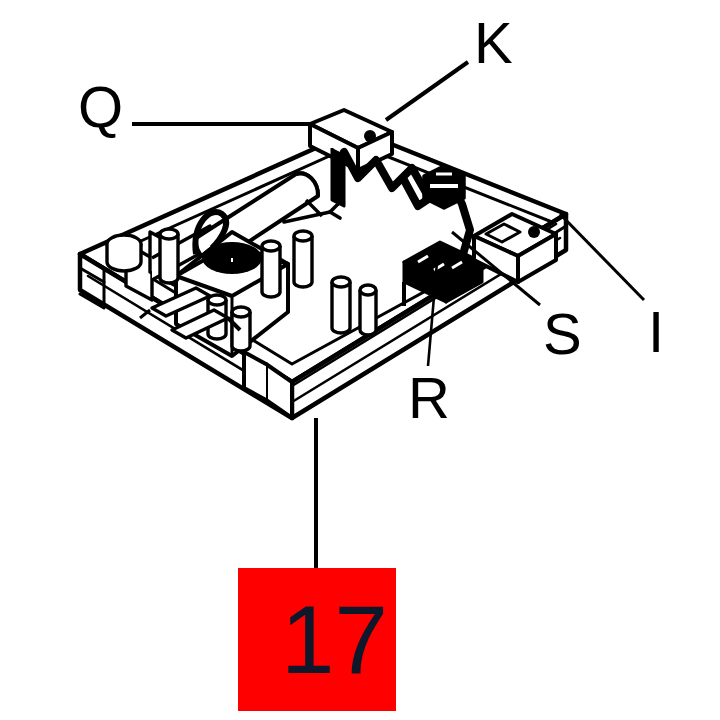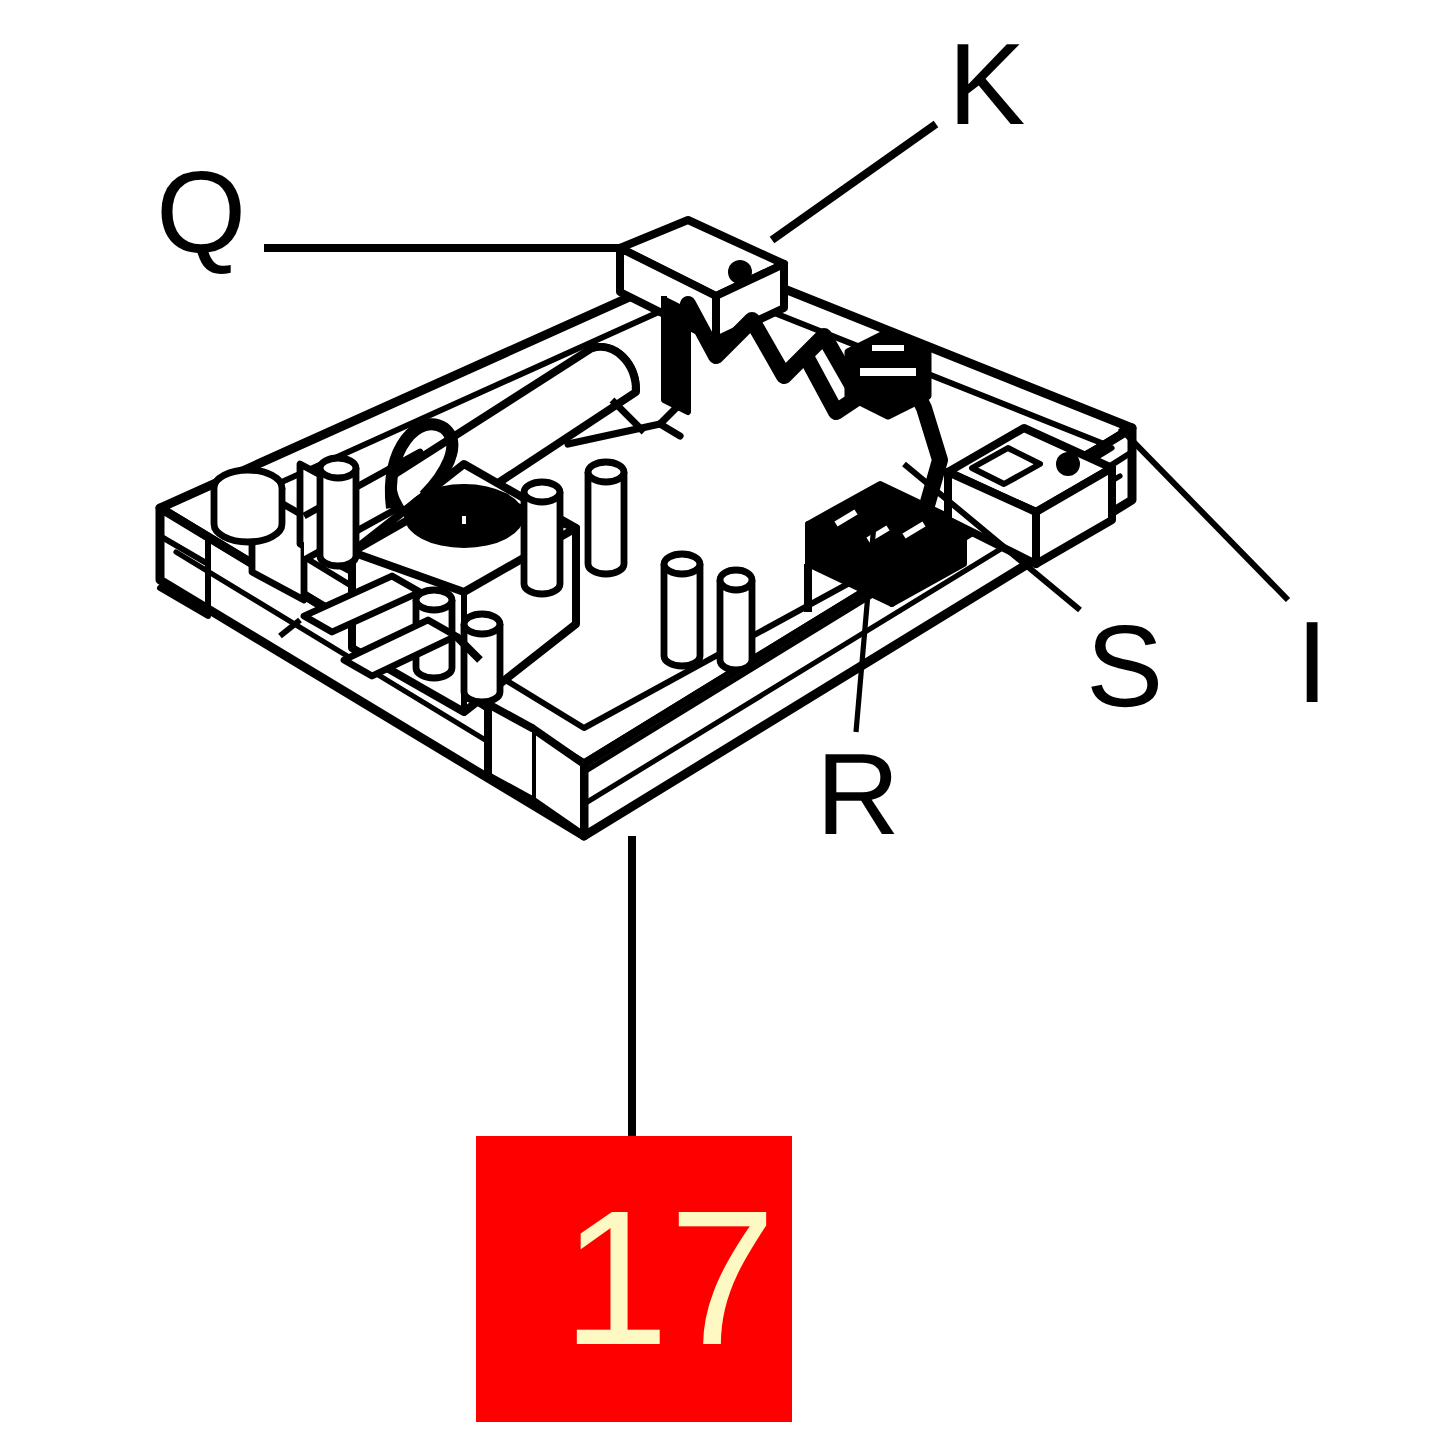--- a/index.html
+++ b/index.html
@@ -39,21 +39,21 @@
     position: absolute;
     display: flex;
     align-items: center;
     justify-content: center;
     box-sizing: border-box;
   }
   .ref-box-number {
     font-family: "Liberation Sans", sans-serif;
     font-weight: 400;
     line-height: 1;
-    color: #fef9c3;
+    color: #0f172a;
     margin-left: 35px;
   }
 </style>
 </head>
 <body>
 
 <div id="stage">
 
   <svg id="diagram-svg" viewBox="0 0 720 720" xmlns="http://www.w3.org/2000/svg">
 

